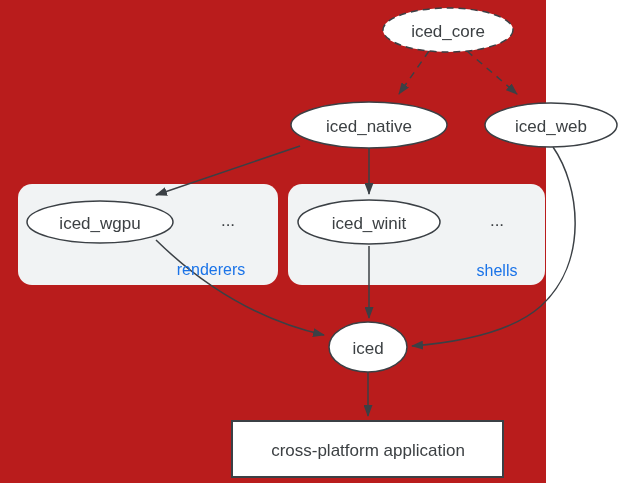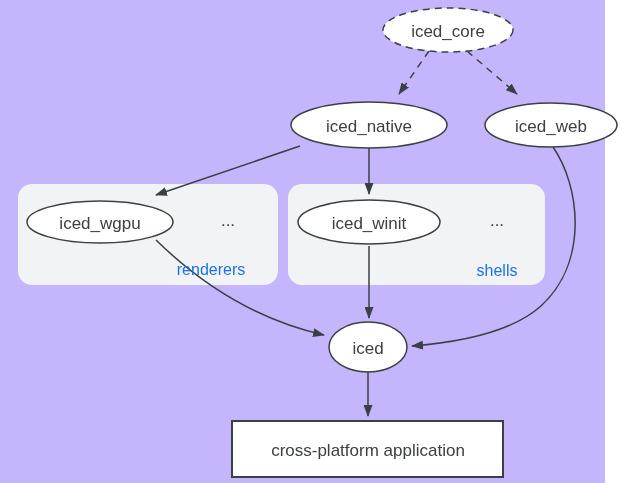--- a/index.html
+++ b/index.html
@@ -2,23 +2,23 @@
 <html><head>
 <meta charset="utf-8">
 <style>
   html, body {
     margin: 0;
     padding: 0;
     background: #ffffff;
   }
   #canvas {
     position: relative;
-    width: 605px;
+    width: 546px;
     height: 483px;
-    background: #c4b5fd;
+    background: #b91c1c;
     font-family: "Liberation Sans", sans-serif;
   }
   svg text {
     font-family: "Liberation Sans", sans-serif;
     fill: #3c4043;
   }
   .node-label   { font-size: 17px; }
   .group-label  { font-size: 16px; fill: #1a73e8; }
   .ellipsis     { font-size: 17px; }
   .node-shape   { fill: #ffffff; stroke: #3b4045; stroke-width: 1.5; }

